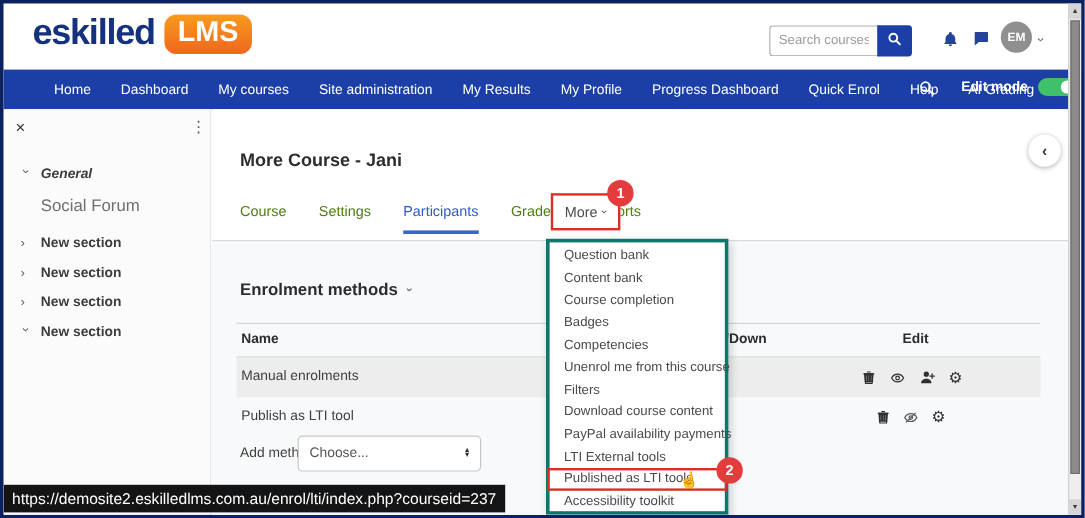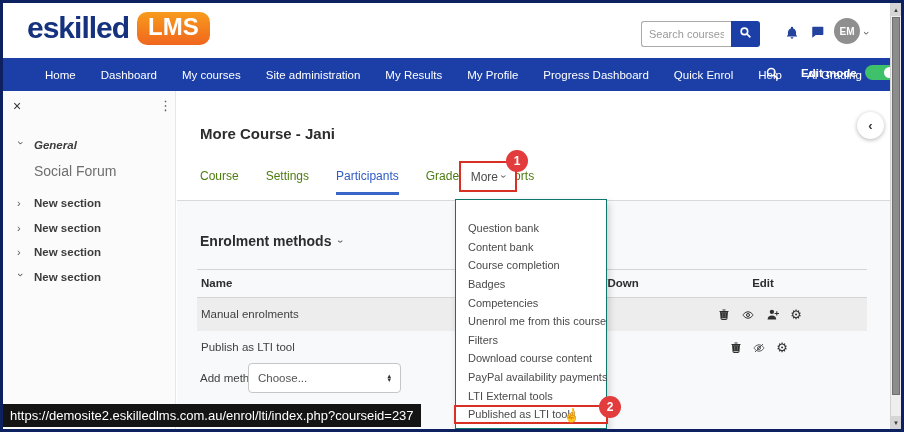--- a/index.html
+++ b/index.html
@@ -76,21 +76,21 @@
   .ricons .ic { cursor:pointer; display:flex; align-items:center; }
   .gear-glyph { font-size:13px; color:#2f2f2f; line-height:1; }
   .addrow-label { position:absolute; left:197px; top:369px; font-size:11.5px; color:#3f3f3f; }
   .choose { position:absolute; left:245px; top:360px; width:153px; height:30px; background:#fff;
     border:1px solid #c6c6c6; border-radius:4px; display:flex; align-items:center;
     padding:0 9px; cursor:pointer; }
   .choose-text { font-size:11.5px; color:#555; flex:1; }
   .updown { display:flex; flex-direction:column; line-height:0.55; font-size:7px; color:#333; }
   
   .menu { position:absolute; left:452px; top:196px; width:152px; bottom:0; background:#fff;
-    border:1px solid #0f766e; box-shadow:2px 3px 7px rgba(0,0,0,0.18); z-index:40; padding-top:19px; }
+    border:3px solid #0f766e; box-shadow:2px 3px 7px rgba(0,0,0,0.18); z-index:40; padding-top:2px; }
   .mi { height:18.6px; display:flex; align-items:center; padding-left:12px; font-size:11px;
     color:#4a4a4a; cursor:pointer; white-space:nowrap; }
   .mi.hl { position:relative; border:2px solid #d93025; margin:0 -2px; padding-left:12px; }
   .hand { position:absolute; left:108px; top:1px; font-size:13px; color:#444; transform:rotate(-8deg); }
   .hl-badge { right:-15px; top:-11px; }
   
   .opener { position:absolute; left:854px; top:109px; width:27px; height:27px; border-radius:50%;
     background:#fff; box-shadow:0 1px 4px rgba(0,0,0,0.3); display:flex; align-items:center;
     justify-content:center; cursor:pointer; z-index:10; font-size:13px; font-weight:bold; color:#333; }
   .scrollbar { position:absolute; right:0; top:0; bottom:0; width:11px; background:#eeeeee;
@@ -297,20 +297,21 @@
     <div class="mi">Unenrol me from this course</div>
     <div class="mi">Filters</div>
     <div class="mi">Download course content</div>
     <div class="mi">PayPal availability payments</div>
     <div class="mi">LTI External tools</div>
     <div class="mi hl">
       <span>Published as LTI tools</span>
       <span class="hand">☝</span>
       <span class="badge hl-badge">2</span>
     </div>
+    <div class="mi">Accessibility toolkit</div>
     <div class="mi">Recycle bin</div>
   </div>
 
   <div class="opener">
     <span>‹</span>
   </div>
 
   <div class="scrollbar">
     <div class="sb-arrow" style="top:0;">
         <span>▲</span>

